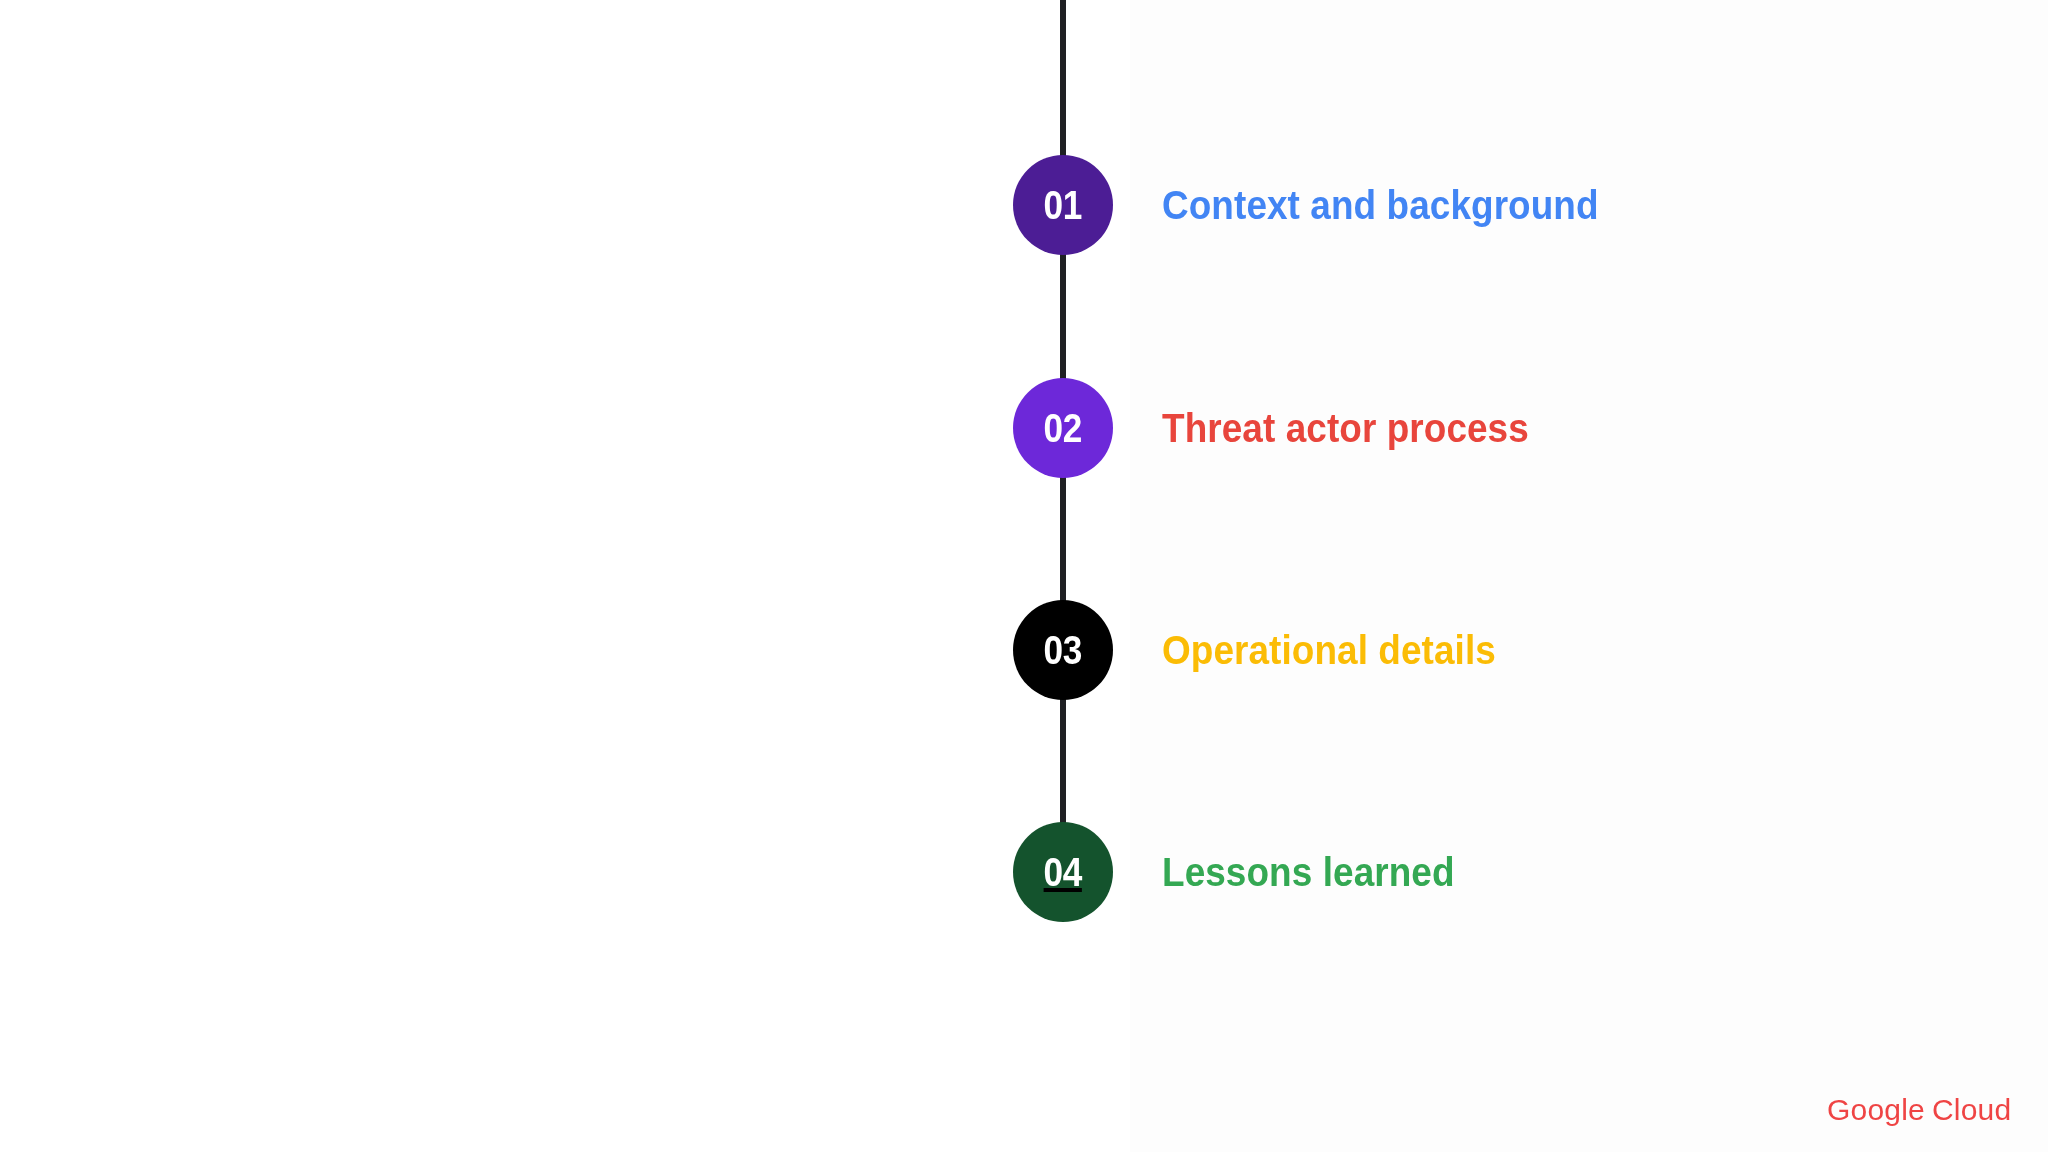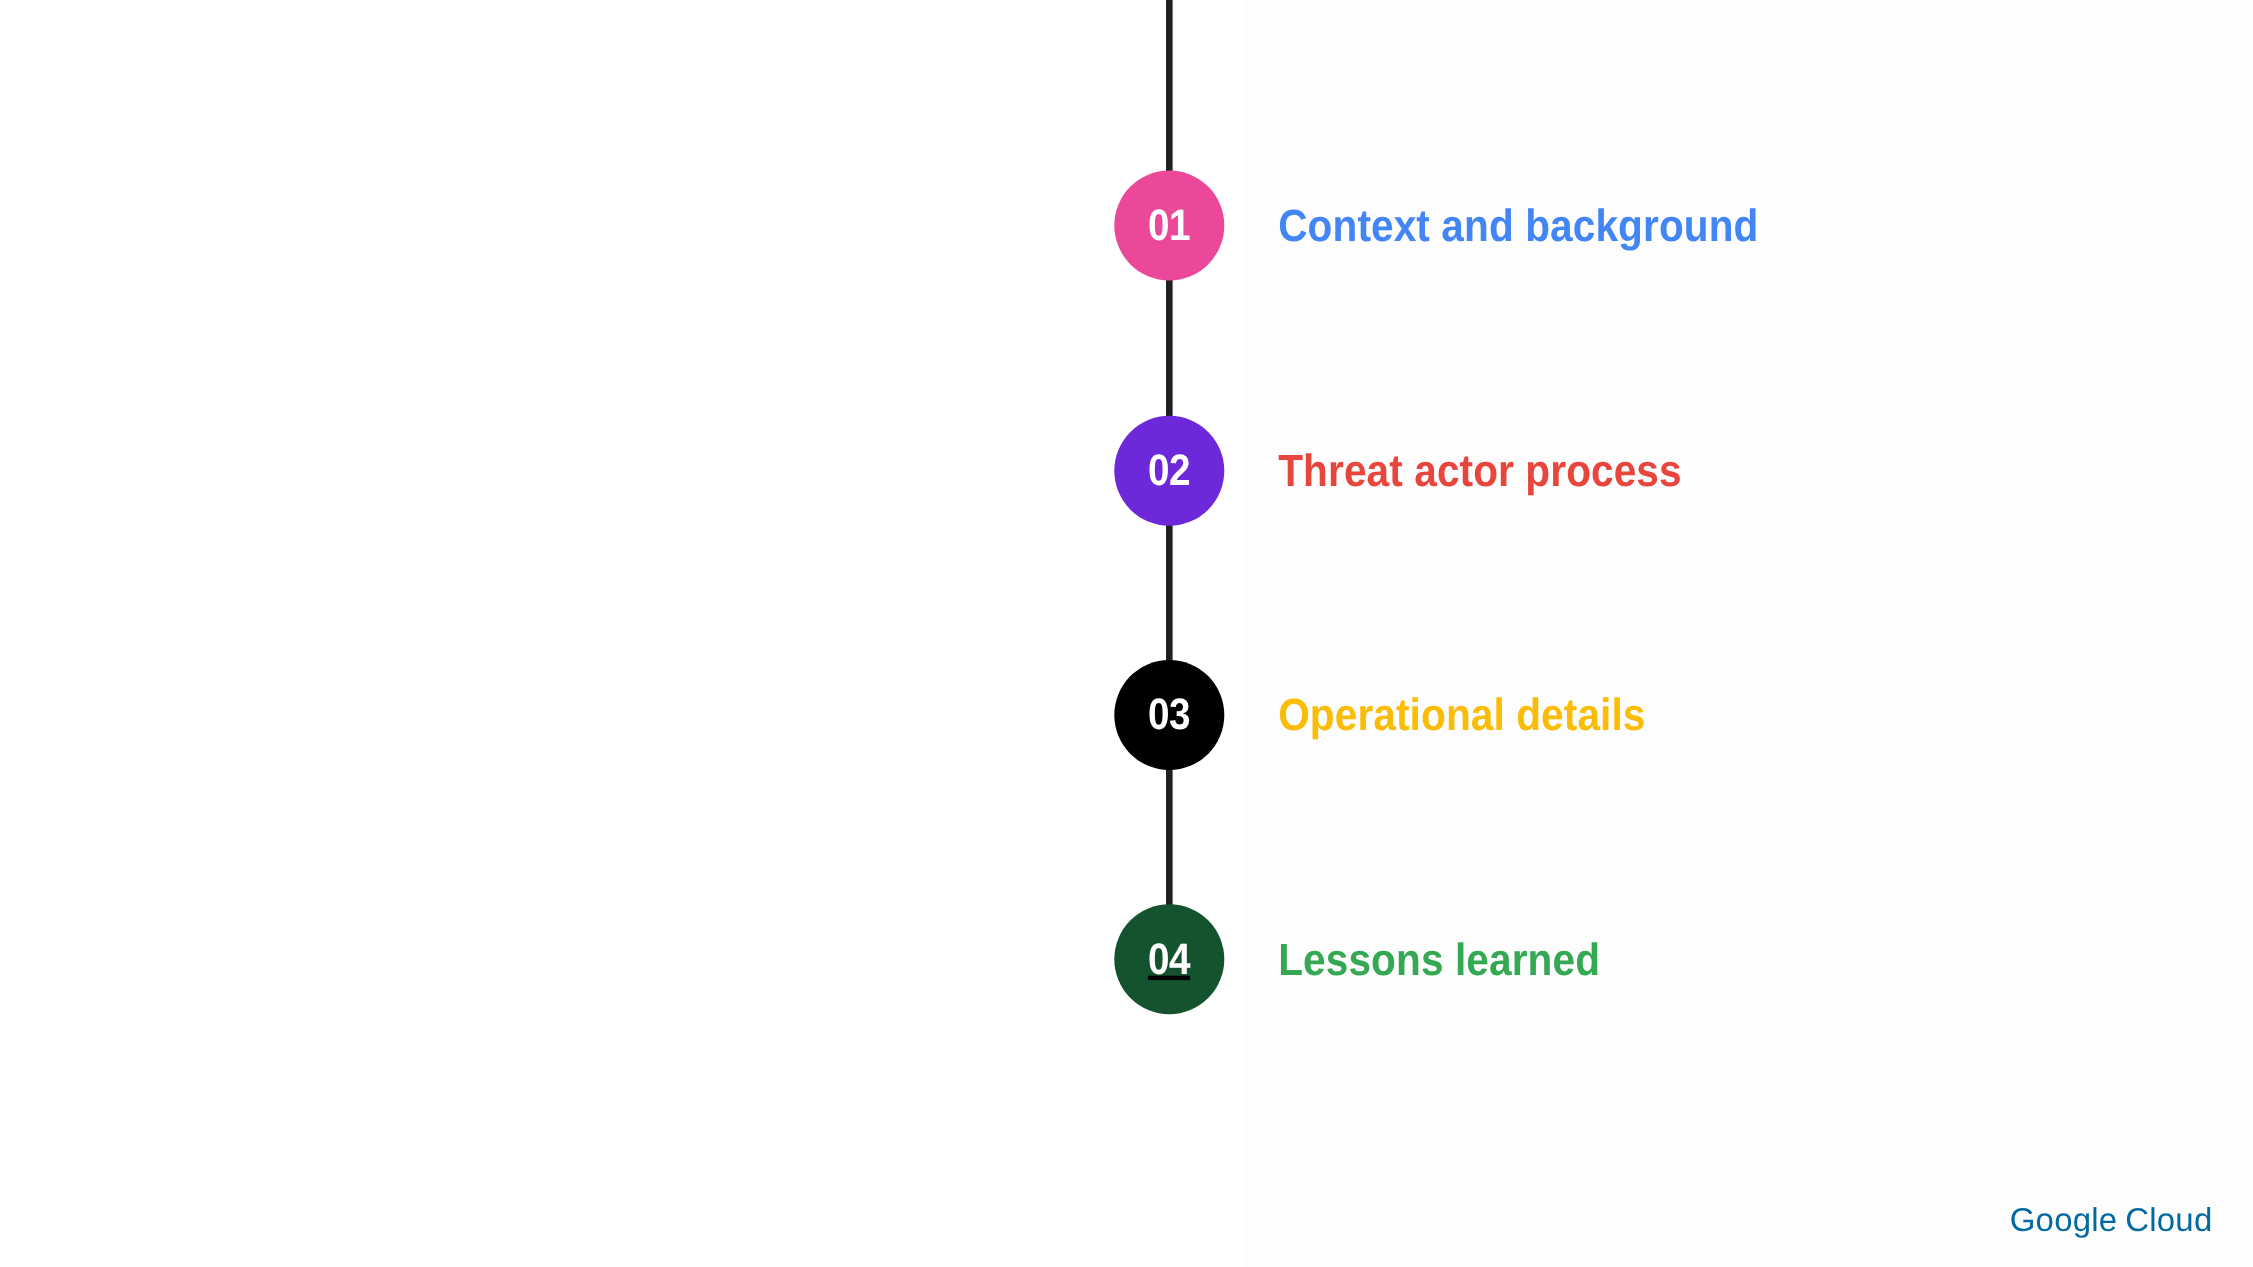--- a/index.html
+++ b/index.html
@@ -117,21 +117,21 @@
 </head>
 <body>
 
 <div id="slide" style="background: rgb(255, 255, 255);">
 
   <div class="bg-panel" style="background: rgb(253, 253, 253);"></div>
 
   <div class="timeline-line" style="background: rgb(31, 32, 35);"></div>
 
   <div class="timeline-item" id="item-0">
-    <div class="marker" style="background: #ec4899;">
+    <div class="marker" style="background: #4c1d95;">
       <span class="marker-number" style="color: rgb(255, 255, 255);">01</span>
     </div>
     <div class="item-label" style="color: rgb(66, 133, 244);">Context and background</div>
   </div>
 
   <div class="timeline-item" id="item-1">
     <div class="marker" style="background: #6d28d9;">
       <span class="marker-number" style="color: rgb(255, 255, 255);">02</span>
     </div>
     <div class="item-label" style="color: rgb(232, 69, 60);">Threat actor process</div>
@@ -144,17 +144,17 @@
     <div class="item-label" style="color: rgb(251, 188, 5);">Operational details</div>
   </div>
 
   <div class="timeline-item" id="item-3">
     <div class="marker" style="background: #14532d; text-decoration: underline;">
       <span class="marker-number" style="color: rgb(255, 255, 255);">04</span>
     </div>
     <div class="item-label" style="color: rgb(52, 168, 83);">Lessons learned</div>
   </div>
 
-  <div class="brand-logo" style="color: #0369a1;">
+  <div class="brand-logo" style="color: #ef4444;">
     <span class="brand-google">Google</span><span class="brand-product">Cloud</span>
   </div>
 
 </div>
 
 </body></html>

